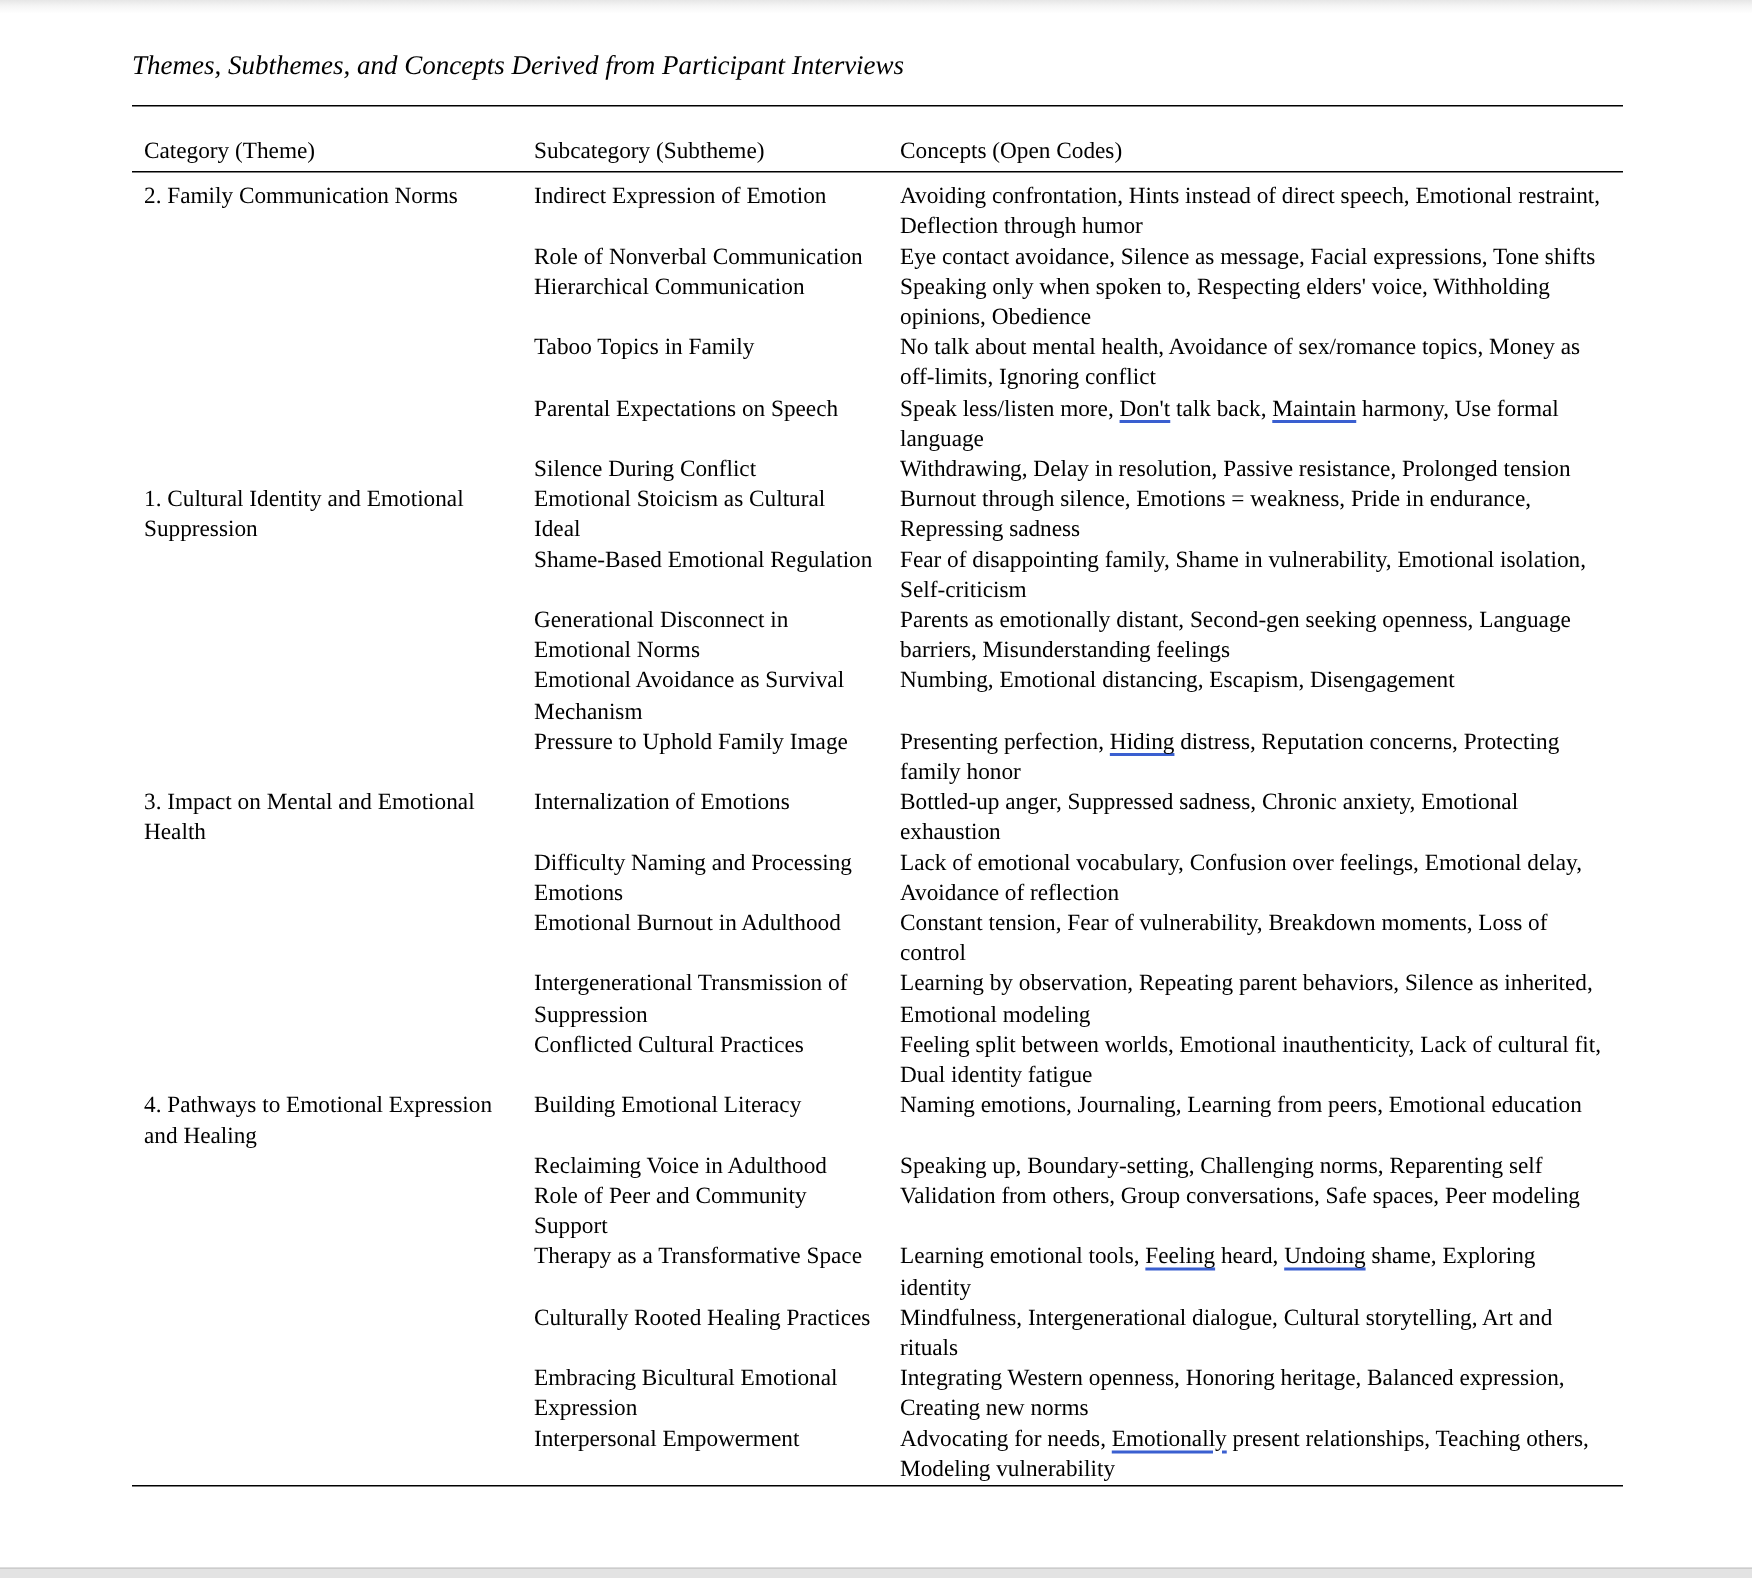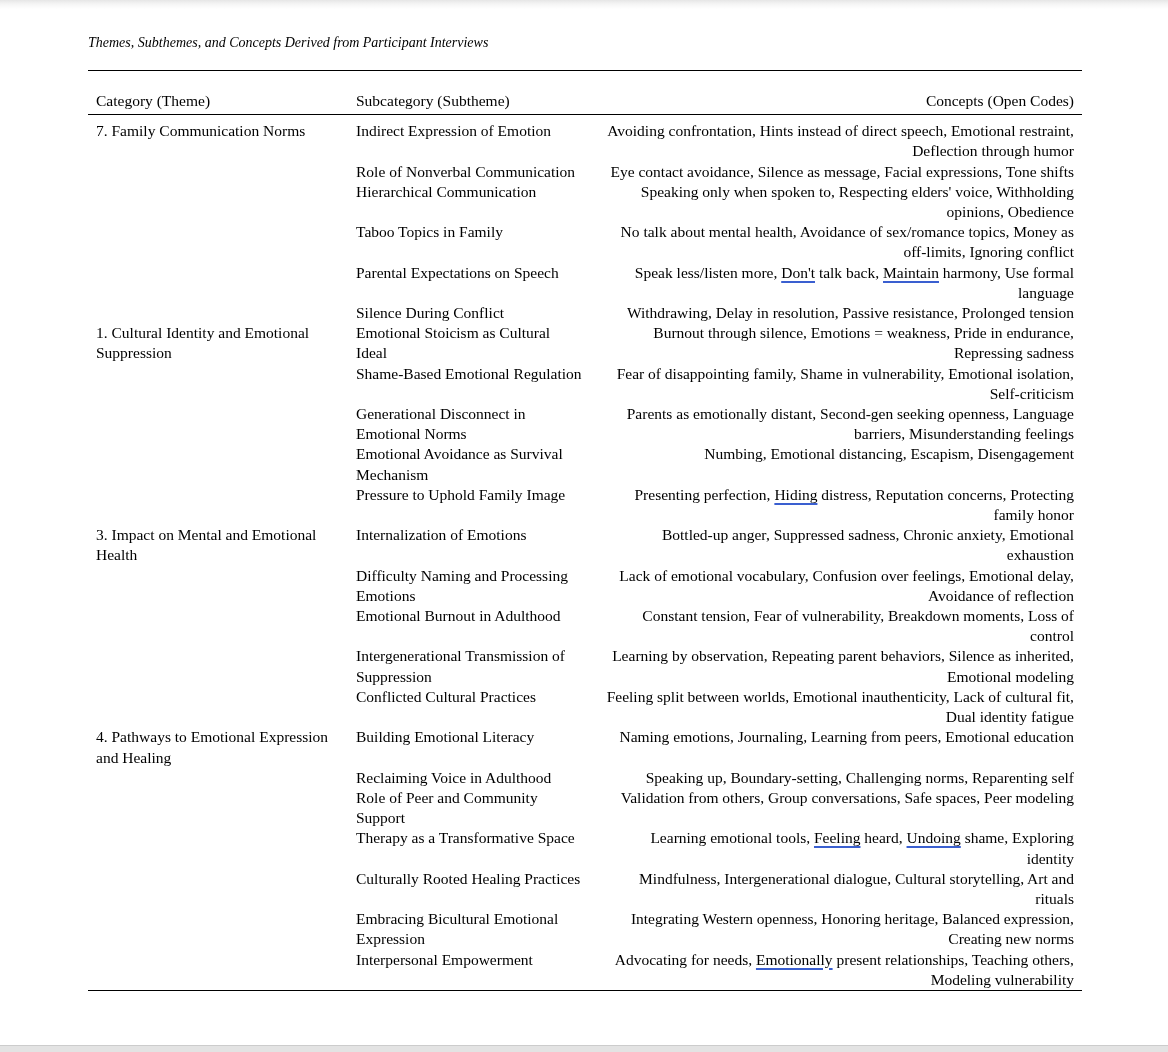--- a/index.html
+++ b/index.html
@@ -15,21 +15,21 @@
     position:absolute; top:0; left:0; width:1168px; height:9px;
     background:linear-gradient(to bottom, #e6e6e6 0%, #f5f5f5 45%, #ffffff 100%);
   }
   .bottom-edge {
     position:absolute; bottom:0; left:0; width:1168px; height:7px;
     background:#e3e3e3; border-top:1px solid #cccccc;
   }
   .doc { position:absolute; left:88px; top:33px; width:994px; }
   .doc-title {
     font-style:italic;
-    font-size:14px;
+    font-size:18px;
     line-height:20px;
     white-space:nowrap;
   }
   table.themes {
     margin-top:17px;
     width:994px;
     border-collapse:collapse;
     table-layout:fixed;
     border-top:1.5px solid #000000;
     border-bottom:1.5px solid #000000;
@@ -40,21 +40,21 @@
   th, td {
     font-size:15.5px;
     line-height:20.2px;
     font-weight:normal;
     text-align:left;
     vertical-align:top;
   }
   th { border-bottom:1.5px solid #000000; padding-top:20px; padding-bottom:3px; }
   .c1 { padding-left:8px;  padding-right:16px; }
   .c2 { padding-left:8px;  padding-right:10px;margin-top:46px; }
-  .c3 { padding-left:8px;  padding-right:8px;text-align:right; }
+  .c3 { padding-left:8px;  padding-right:8px; }
   tbody tr:first-child td { padding-top:6px; }
   tr.tall td { height:40.4px; }
   .grammar {
     text-decoration:underline;
     text-decoration-color:#3a5fd0;
     text-decoration-thickness:1.5px;
     text-underline-offset:2.5px;
   }
 </style>
 </head>
@@ -73,21 +73,21 @@
     </colgroup>
     <thead>
       <tr>
         <th class="c1">Category (Theme)</th>
         <th class="c2">Subcategory (Subtheme)</th>
         <th class="c3">Concepts (Open Codes)</th>
       </tr>
     </thead>
     <tbody id="table-body">
         <tr>
-          <td class="c1">7. Family Communication Norms</td>
+          <td class="c1">2. Family Communication Norms</td>
           <td class="c2">Indirect Expression of Emotion</td>
           <td class="c3">Avoiding confrontation, Hints instead of direct speech, Emotional restraint, Deflection through humor</td>
         </tr>
         <tr>
           <td class="c1"></td>
           <td class="c2">Role of Nonverbal Communication</td>
           <td class="c3">Eye contact avoidance, Silence as message, Facial expressions, Tone shifts</td>
         </tr>
         <tr>
           <td class="c1"></td>

